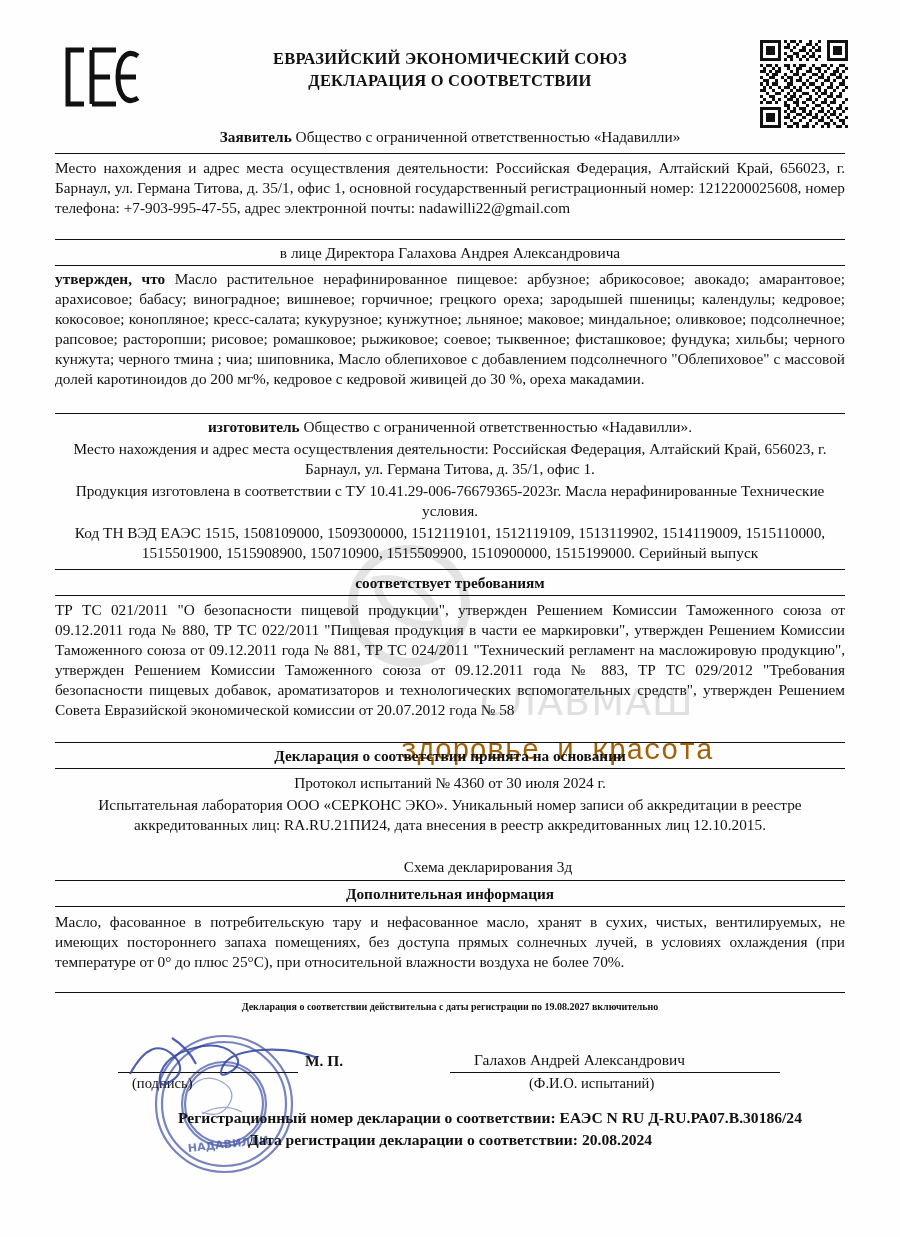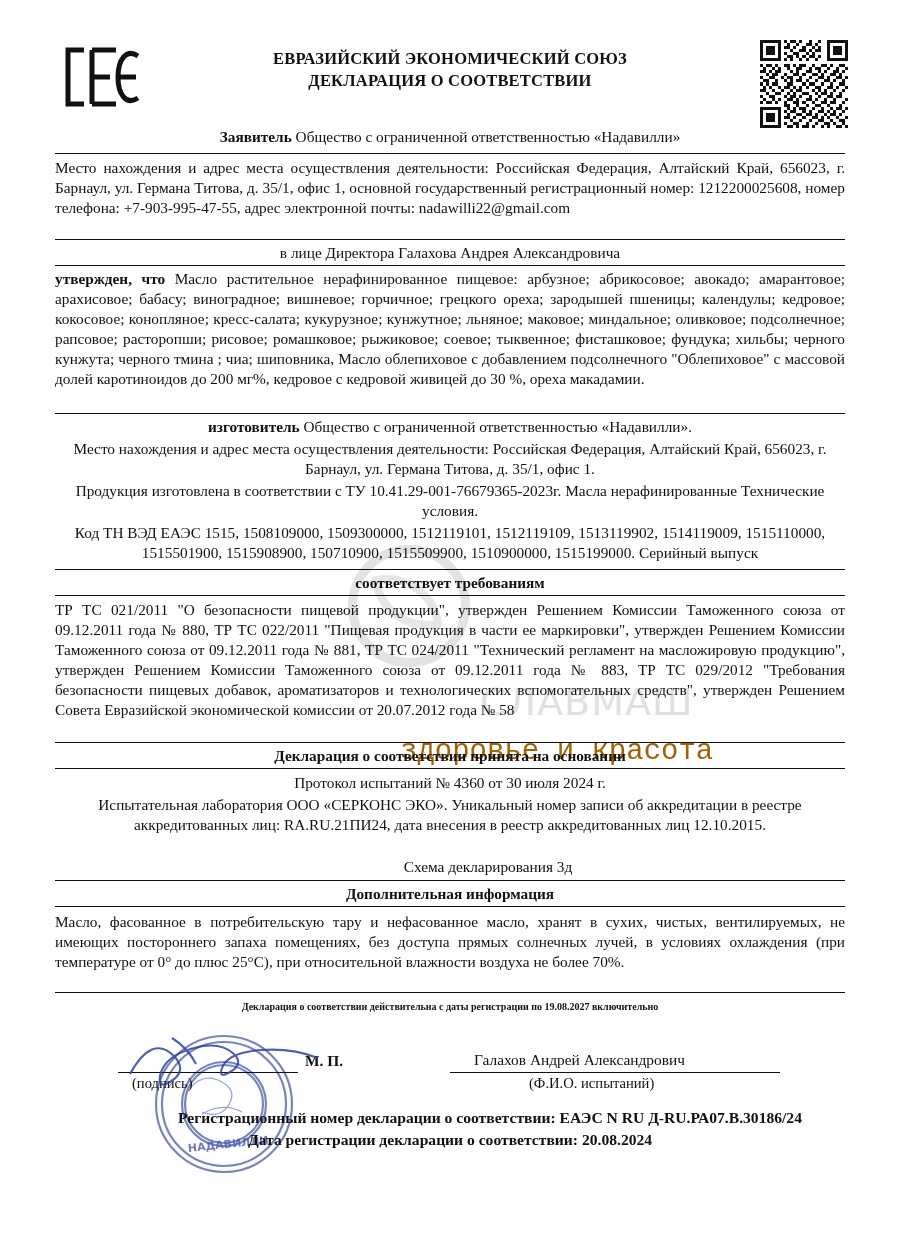--- a/index.html
+++ b/index.html
@@ -426,21 +426,21 @@
       <span class="b">утвержден, что</span>
       <span>Масло растительное нерафинированное пищевое: арбузное; абрикосовое; авокадо; амарантовое; арахисовое; бабасу; виноградное; вишневое;  горчичное; грецкого ореха; зародышей пшеницы; календулы; кедровое; кокосовое; конопляное; кресс-салата; кукурузное; кунжутное; льняное; маковое; миндальное; оливковое; подсолнечное; рапсовое; расторопши; рисовое; ромашковое; рыжиковое; соевое; тыквенное; фисташковое; фундука; хильбы; черного кунжута; черного тмина ; чиа; шиповника, Масло облепиховое с добавлением подсолнечного "Облепиховое" с массовой долей каротиноидов до 200 мг%,  кедровое с кедровой живицей до 30 %,  ореха макадамии.</span>
     </div>
     <div class="rule" style="top:413px;"></div>
 
     <div class="blk nojust" style="top:417px;">
       <span class="b">изготовитель</span>
       <span>Общество с ограниченной ответственностью «Надавилли».</span>
     </div>
     <div class="blk nojust" style="top:439px;">Место нахождения и адрес места осуществления деятельности: Российская Федерация, Алтайский Край, 656023, г. Барнаул, ул. Германа Титова, д. 35/1, офис 1.</div>
-    <div class="blk nojust" style="top:481px;">Продукция изготовлена в соответствии с ТУ 10.41.29-001-76679365-2023г. Масла нерафинированные Технические условия.</div>
+    <div class="blk nojust" style="top:481px;">Продукция изготовлена в соответствии с ТУ 10.41.29-006-76679365-2023г. Масла нерафинированные Технические условия.</div>
     <div class="blk nojust" style="top:523px;">Код ТН ВЭД ЕАЭС 1515, 1508109000, 1509300000, 1512119101, 1512119109, 1513119902, 1514119009, 1515110000, 1515501900, 1515908900, 150710900, 1515509900, 1510900000, 1515199000. Серийный выпуск</div>
     <div class="rule" style="top:569px;"></div>
 
     <div class="blk nojust b" style="top:573px;">соответствует требованиям</div>
     <div class="rule" style="top:595px;"></div>
     <div class="blk" style="top:600px;">ТР ТС 021/2011 "О безопасности пищевой продукции", утвержден Решением Комиссии Таможенного союза от 09.12.2011 года № 880, ТР ТС 022/2011 "Пищевая продукция в части ее маркировки", утвержден Решением Комиссии Таможенного союза от 09.12.2011 года № 881, ТР ТС 024/2011 "Технический регламент на масложировую продукцию", утвержден Решением Комиссии Таможенного союза от 09.12.2011 года № 883, ТР ТС 029/2012 "Требования безопасности пищевых добавок,  ароматизаторов и технологических вспомогательных средств", утвержден Решением Совета Евразийской экономической комиссии от 20.07.2012 года № 58</div>
     <div class="rule" style="top:742px;"></div>
 
     <div class="blk nojust b" style="top:746px;">Декларация о соответствии принята на основании</div>
     <div class="rule" style="top:768px;"></div>

